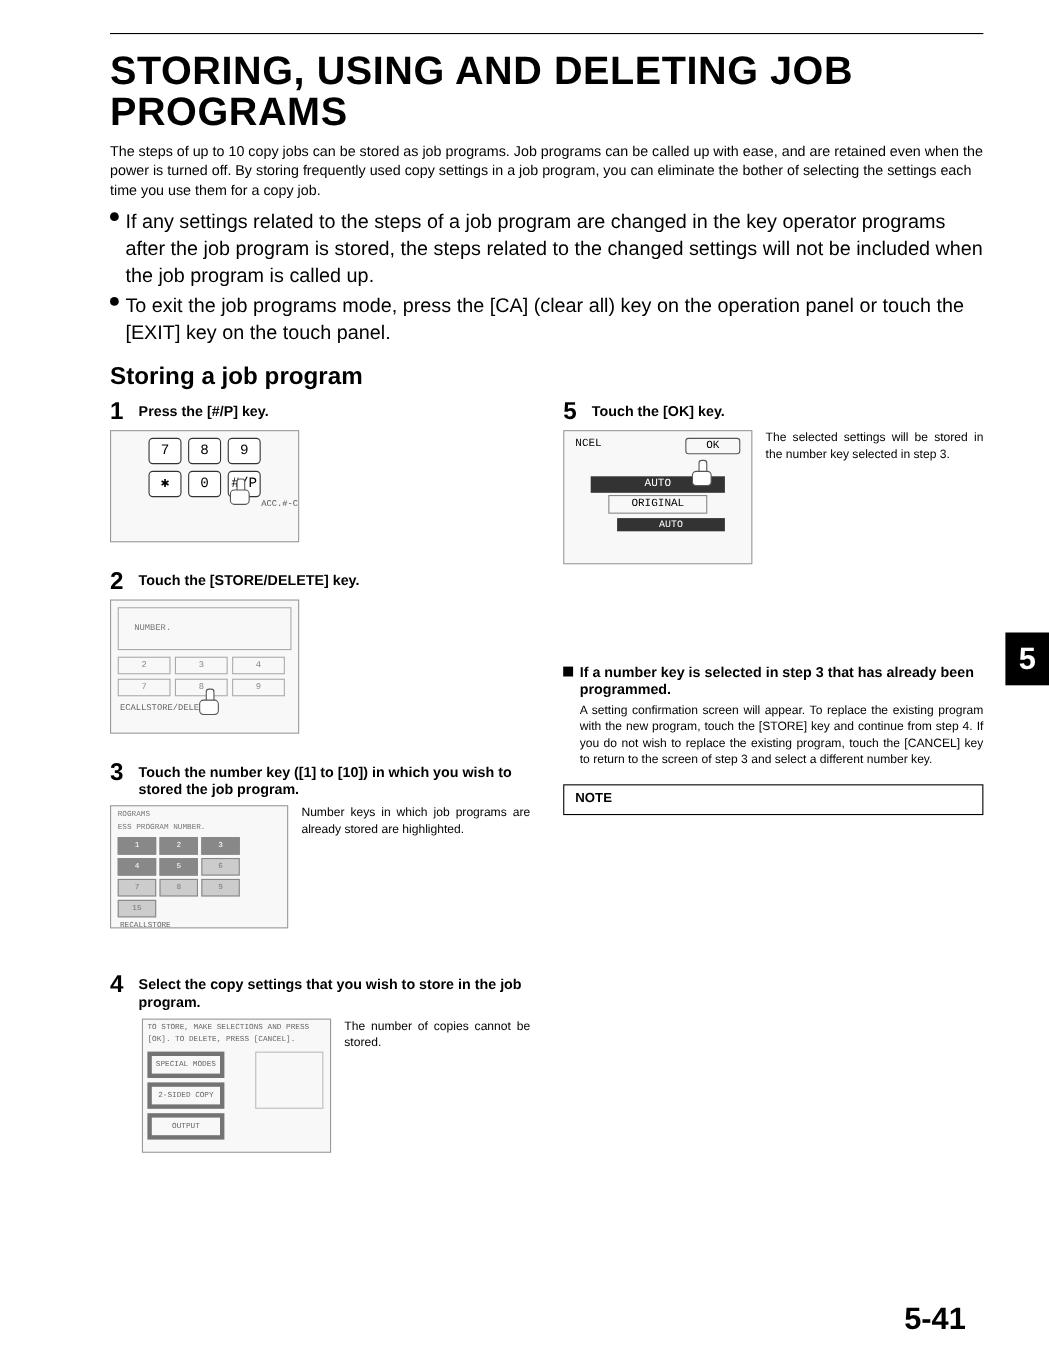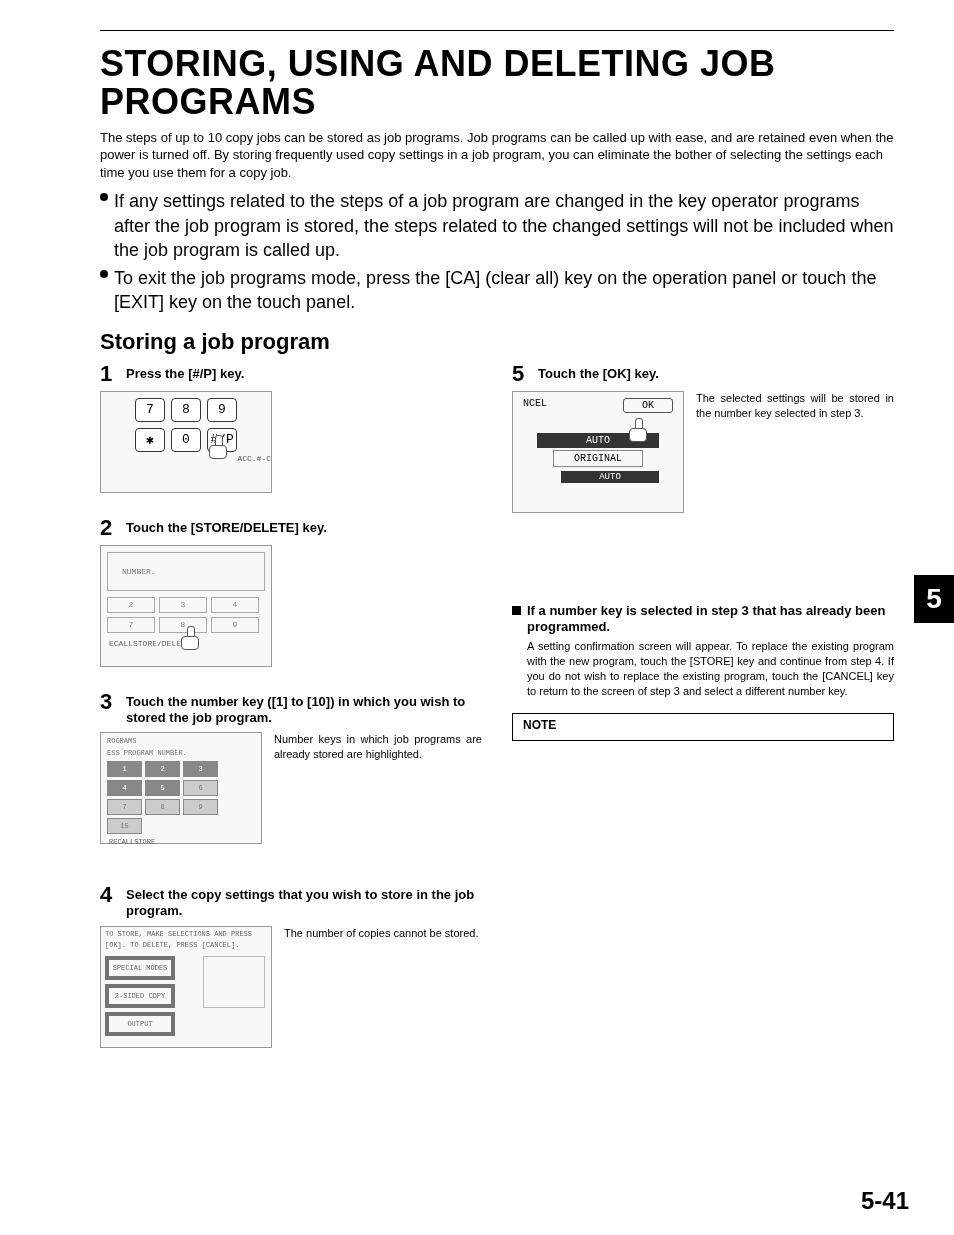--- a/index.html
+++ b/index.html
@@ -28,41 +28,41 @@
   .sd .hdr{border:1px solid #aaa;margin:6px;padding:14px;color:#777;}
   .sd .grid{display:flex;flex-wrap:wrap;gap:4px;padding:0 6px;}
   .sd .cell{border:1px solid #aaa;width:46px;height:14px;display:flex;align-items:center;justify-content:center;color:#888;}
   .sd .bot{display:flex;justify-content:flex-start;padding:6px 8px 0 8px;color:#666;}
   .prg{width:160px;height:110px;font-family:"Courier New",monospace;font-size:7px;}
   .prg .t{padding:4px 6px 0 6px;color:#777;}
   .prg .grid{display:flex;flex-wrap:wrap;gap:3px;padding:4px 6px;}
   .prg .cell{border:1px solid #888;width:33px;height:14px;display:flex;align-items:center;justify-content:center;color:#fff;background:#888;}
   .prg .cell.light{background:#ccc;color:#777;}
   .prg .bot{display:flex;justify-content:flex-start;padding:0 8px 4px 8px;color:#666;}
-  .cs{width:170px;height:120px;font-family:"Courier New",monospace;font-size:7px;}
+  .cs{width:170px;height:120px;font-family:"Courier New",monospace;font-size:7px;margin-left:29px;}
   .cs .t{padding:4px 4px 0 4px;color:#666;line-height:1.1;}
   .cs .btns{padding:6px 4px;display:flex;flex-direction:column;gap:4px;width:70px;}
   .cs .btn{border:4px solid #737373;padding:4px 3px;color:#666;text-align:center;}
   .ok{width:170px;height:120px;font-family:"Courier New",monospace;font-size:10px;position:relative;}
   .ok .top{display:flex;justify-content:space-between;padding:6px 10px;}
   .ok .okbtn{border:1px solid #555;padding:1px 18px;border-radius:3px;}
   .ok .auto{background:#333;color:#fff;text-align:center;margin:14px 24px 2px 24px;padding:2px 0;font-size:10px;}
   .ok .orig{border:1px solid #888;text-align:center;margin:0 40px;padding:2px 0;}
   .ok .auto2{background:#333;color:#fff;text-align:center;margin:4px 24px 0 48px;padding:1px 0;font-size:9px;}
   .finger{width:18px;height:24px;position:relative;display:inline-block;}
   .finger::before{content:"";position:absolute;left:6px;top:0;width:6px;height:14px;border:1px solid #555;border-radius:3px 3px 0 0;background:#fff;}
   .finger::after{content:"";position:absolute;left:0;top:10px;width:16px;height:12px;border:1px solid #555;border-radius:4px;background:#fff;}
   .sub-head{display:flex;align-items:flex-start;gap:6px;margin:28px 0 4px 0;}
   .sub-head .sq{width:9px;height:9px;background:#000;margin-top:3px;flex:0 0 auto;}
   .sub-head .txt{font-size:13px;font-weight:bold;line-height:1.25;}
   .note-box{border:1px solid #000;padding:4px 10px;margin-top:14px;}
   .note-box .nt{font-size:12px;font-weight:bold;margin-bottom:4px;}
   .note-box .nb{font-size:12px;line-height:1.35;}
   .chapter-tab{position:absolute;right:0;top:575px;width:40px;height:48px;background:#000;color:#fff;display:flex;align-items:center;justify-content:center;font-size:28px;font-weight:bold;}
-  .page-num{position:absolute;right:45px;bottom:20px;font-size:24px;font-weight:bold;}
+  .page-num{position:absolute;right:76px;bottom:20px;font-size:28px;font-weight:bold;}
 </style>
 </head>
 <body>
 
 <div class="page">
   <div class="top-rule"></div>
 
   <h1>STORING, USING AND DELETING JOB PROGRAMS</h1>
   <p class="intro">The steps of up to 10 copy jobs can be stored as job programs. Job programs can be called up with ease, and are retained even when the power is turned off. By storing frequently used copy settings in  a job program, you can eliminate the bother of selecting the settings each time you use them for a copy job.</p>
   <ul class="bullets">

